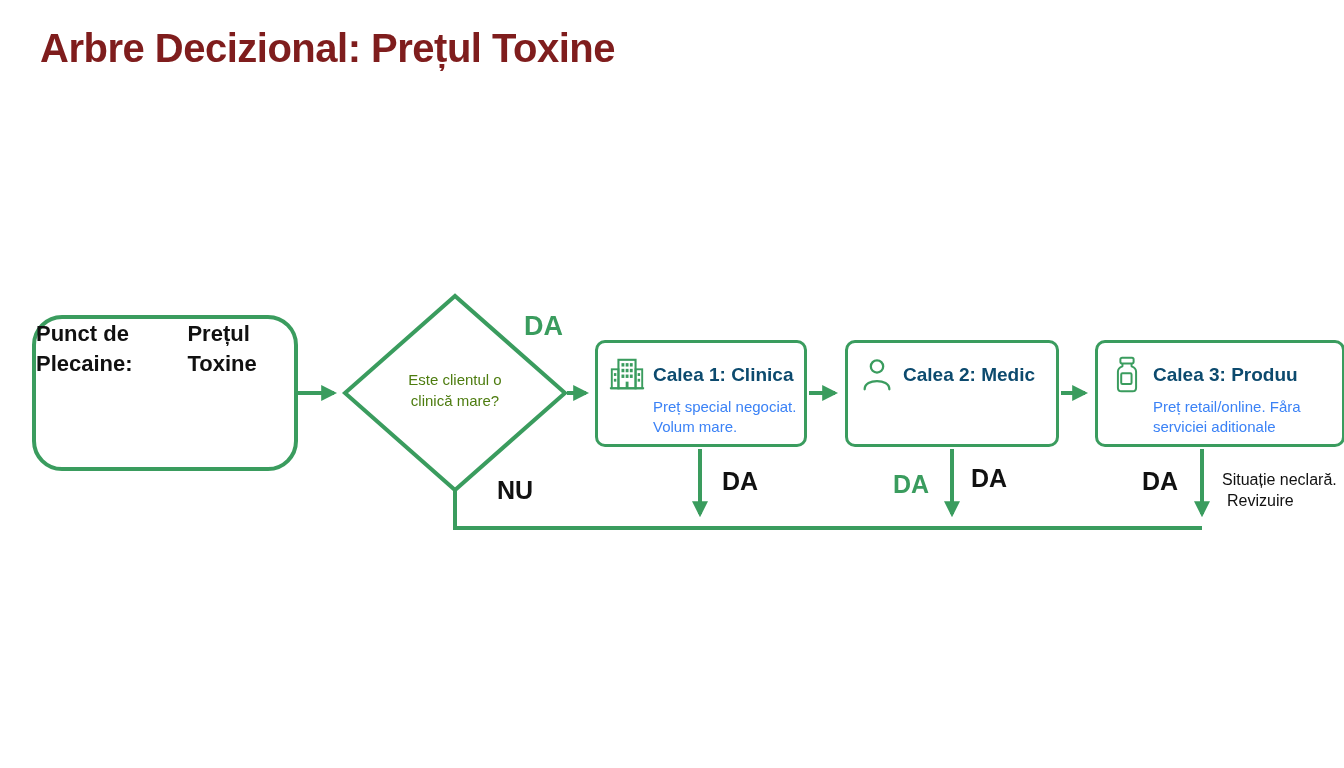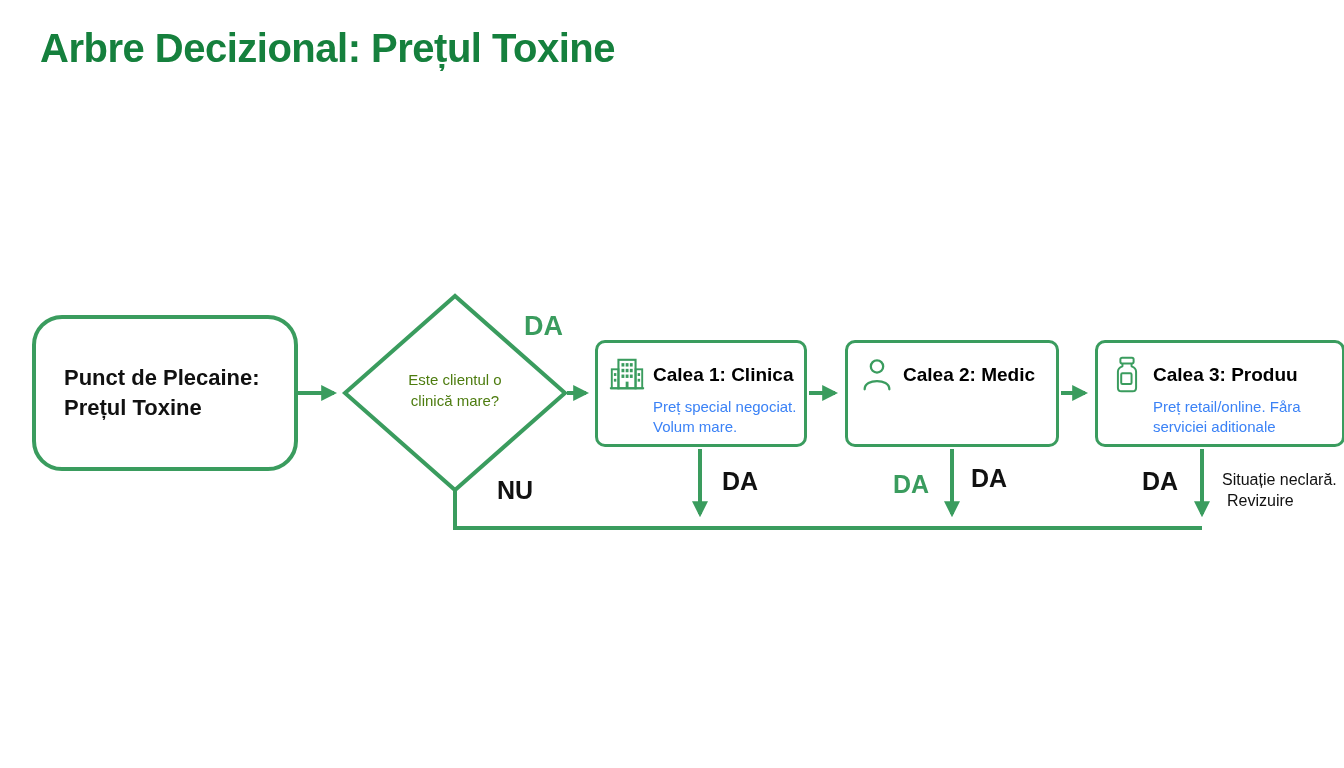--- a/index.html
+++ b/index.html
@@ -5,53 +5,53 @@
   :root { --green:#3a9c5e; --ink:#141414; }
   * { margin:0; padding:0; box-sizing:border-box; }
   html,body { width:1344px; height:768px; }
   body {
     position:relative; width:1344px; height:768px; background:#ffffff;
     font-family:"Liberation Sans", sans-serif; color:var(--ink); overflow:hidden;
   }
   .abs { position:absolute; }
   #title {
     left:40px; top:26px; font-size:40px; font-weight:700; letter-spacing:-0.5px;
-    color:#15803d;
+    color:#7f1d1d;
   }
   
   #connectors { left:0; top:0; width:1344px; height:768px; }
   #connectors .stroke { stroke:var(--green); stroke-width:4; fill:none; }
   #connectors .diamond { fill:#ffffff; stroke:var(--green); stroke-width:4; }
   
   #start-node {
     left:32px; top:315px; width:266px; height:156px;
     border:4px solid var(--green); border-radius:30px; background:#fff;
-    display:flex; flex-direction:column; justify-content:center;
-    padding-left:28px; font-size:22px; font-weight:700; line-height:30px; color:#111;
+    display:flex; flex-direction:row; justify-content:center;
+    font-size:22px; font-weight:700; line-height:30px; color:#111;
   }
   
   #decision-text {
     left:375px; top:369px; width:160px; text-align:center;
     font-size:15px; line-height:21px; color:#4d7c0f;
   }
   
   .path-box {
     top:340px; height:107px; background:#fff;
     border:3.5px solid var(--green); border-radius:10px;
     padding:13px 6px 10px 10px;
   }
   #path-box-1 { left:595px; width:212px; }
   #path-box-2 { left:845px; width:214px; }
   #path-box-3 { left:1095px; width:250px; }
   .box-head { display:flex; align-items:center; gap:7px; }
   .box-icon { width:38px; height:38px; flex:0 0 38px; }
   .box-icon svg { width:100%; height:100%; }
   .box-icon .ln { stroke:var(--green); fill:none; }
   .box-icon .fl { fill:var(--green); stroke:none; }
-  .box-title { font-size:19px; font-weight:700; color:#000000; white-space:nowrap; }
+  .box-title { font-size:19px; font-weight:700; color:#0c4a6e; white-space:nowrap; }
   .box-desc { margin-left:45px; margin-top:3px; font-size:15px; line-height:20px; color:#3b82f6; }
   
   .branch-label { font-size:25px; font-weight:700; color:#111; }
   .branch-label.green { color:var(--green); }
   #label-da-top  { left:524px;  top:311px; font-size:27px; }
   #label-nu      { left:497px;  top:467px;margin-top:9px; }
   #label-da-1    { left:722px;  top:467px; }
   #label-da-2g   { left:893px;  top:470px; }
   #label-da-2    { left:971px;  top:464px; }
   #label-da-3    { left:1142px; top:467px; }

